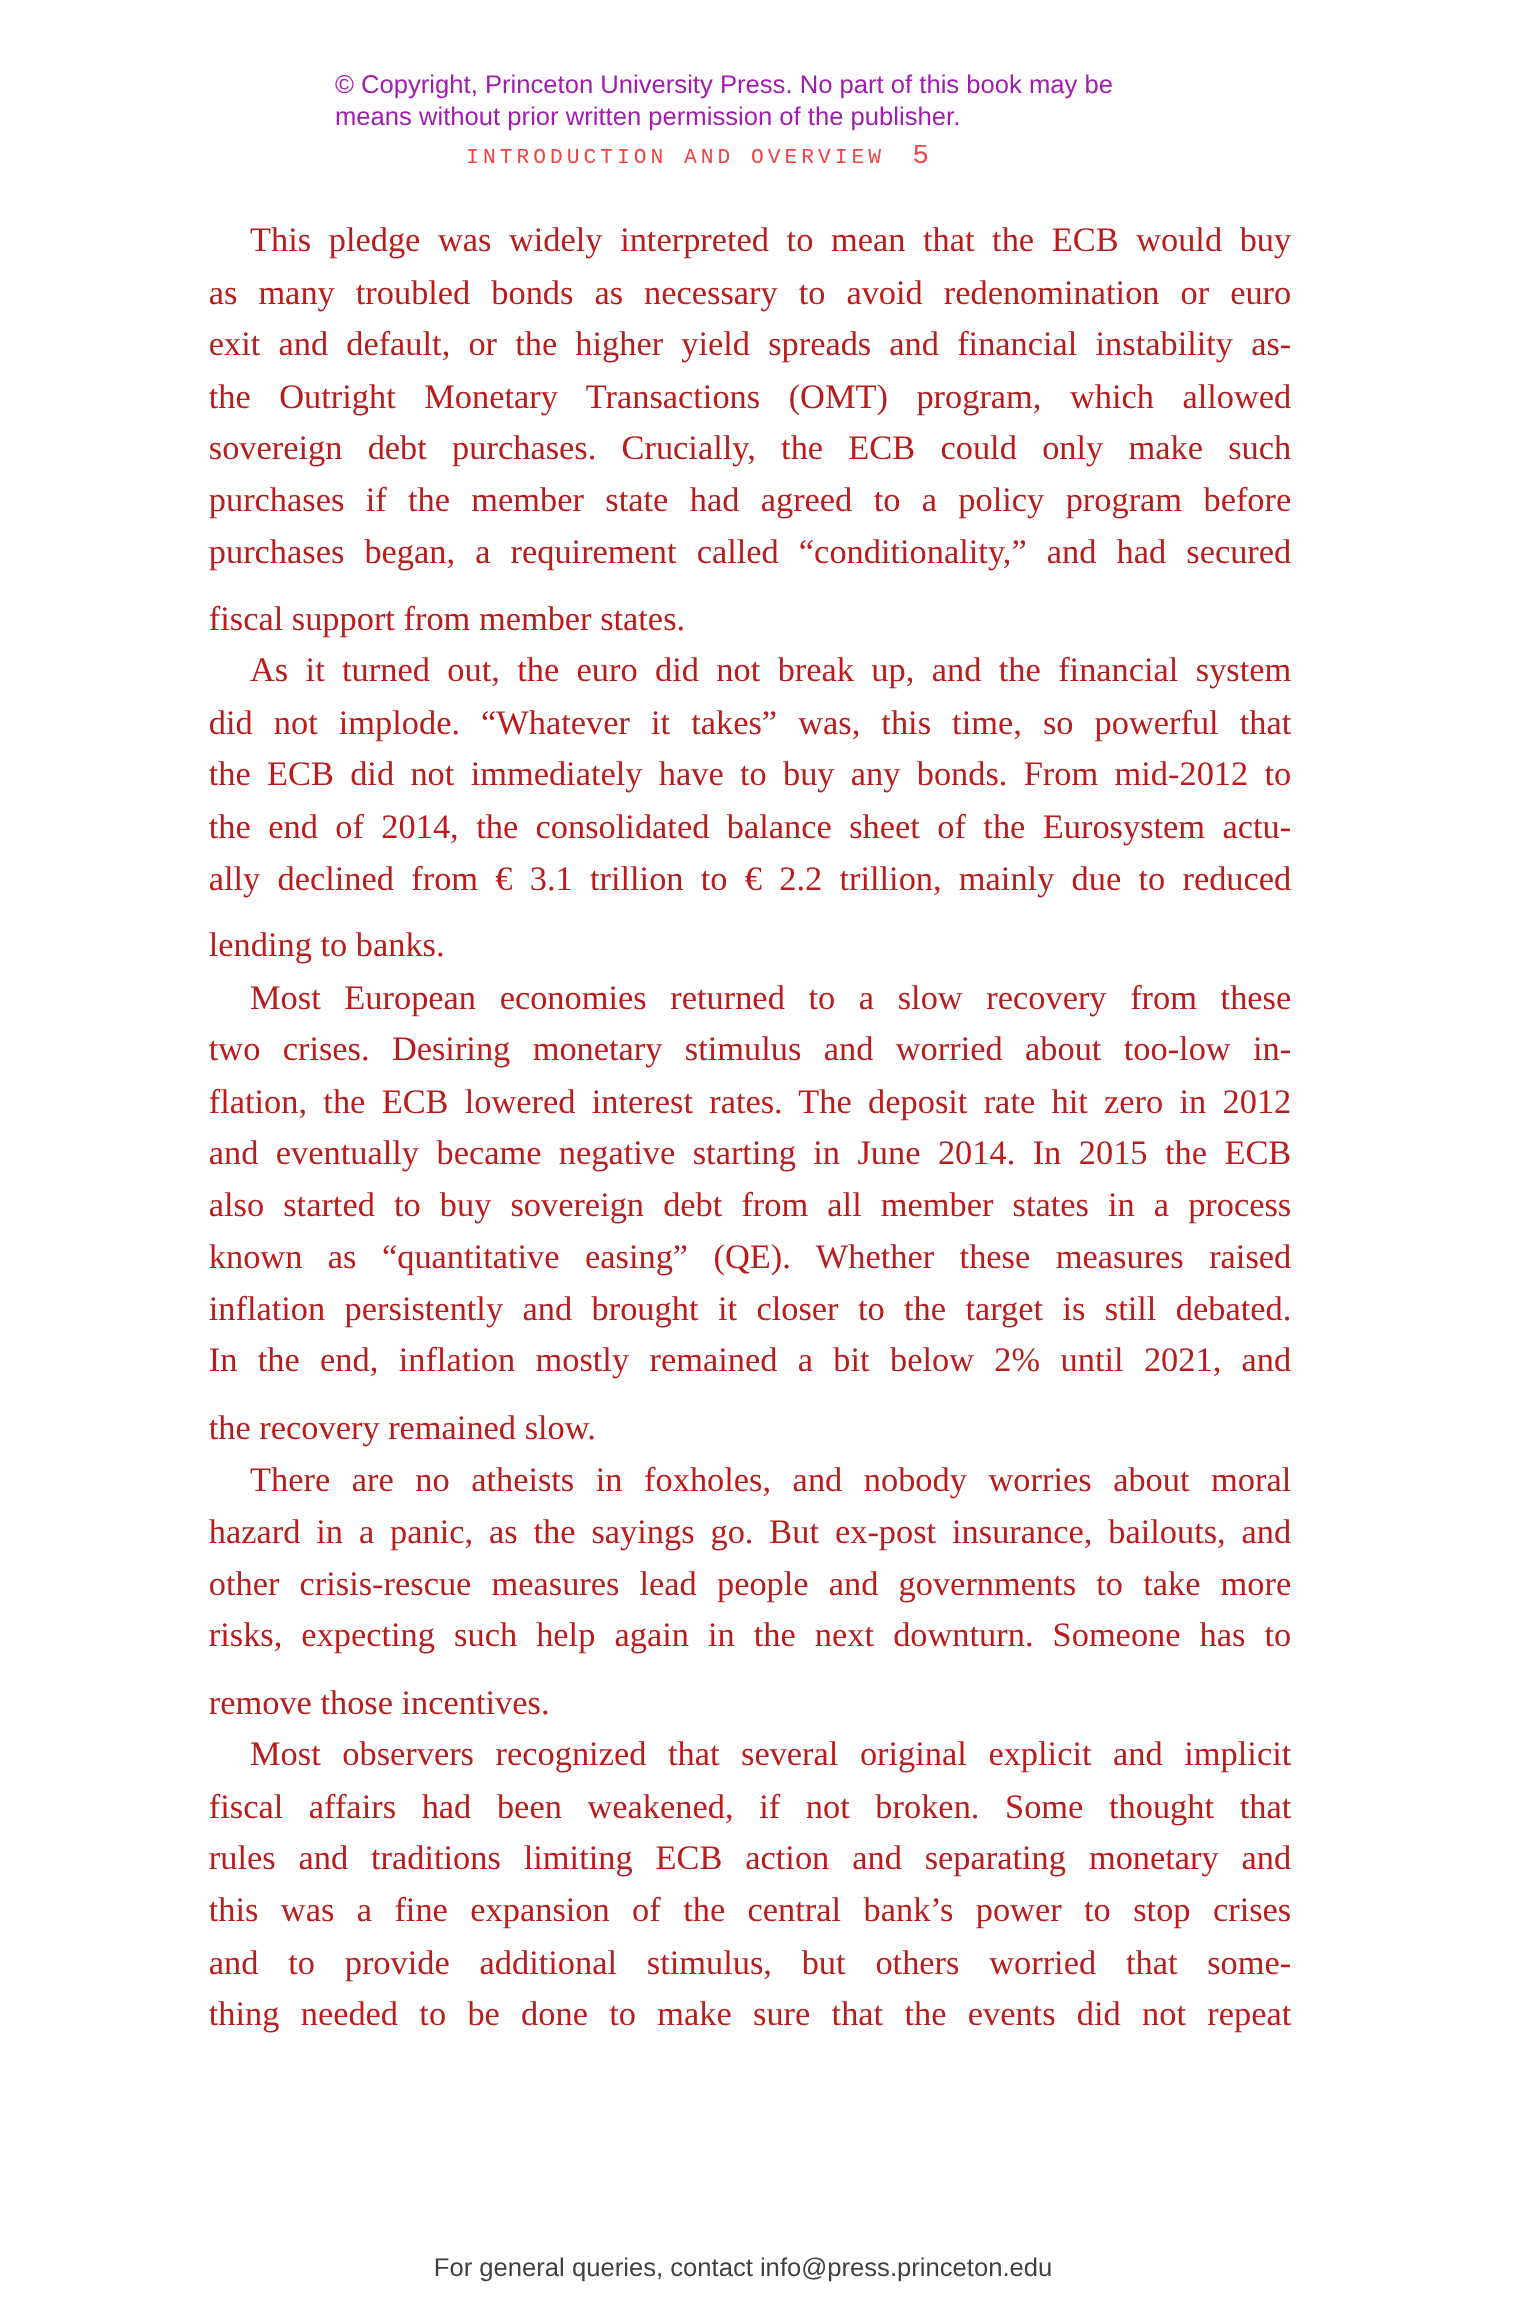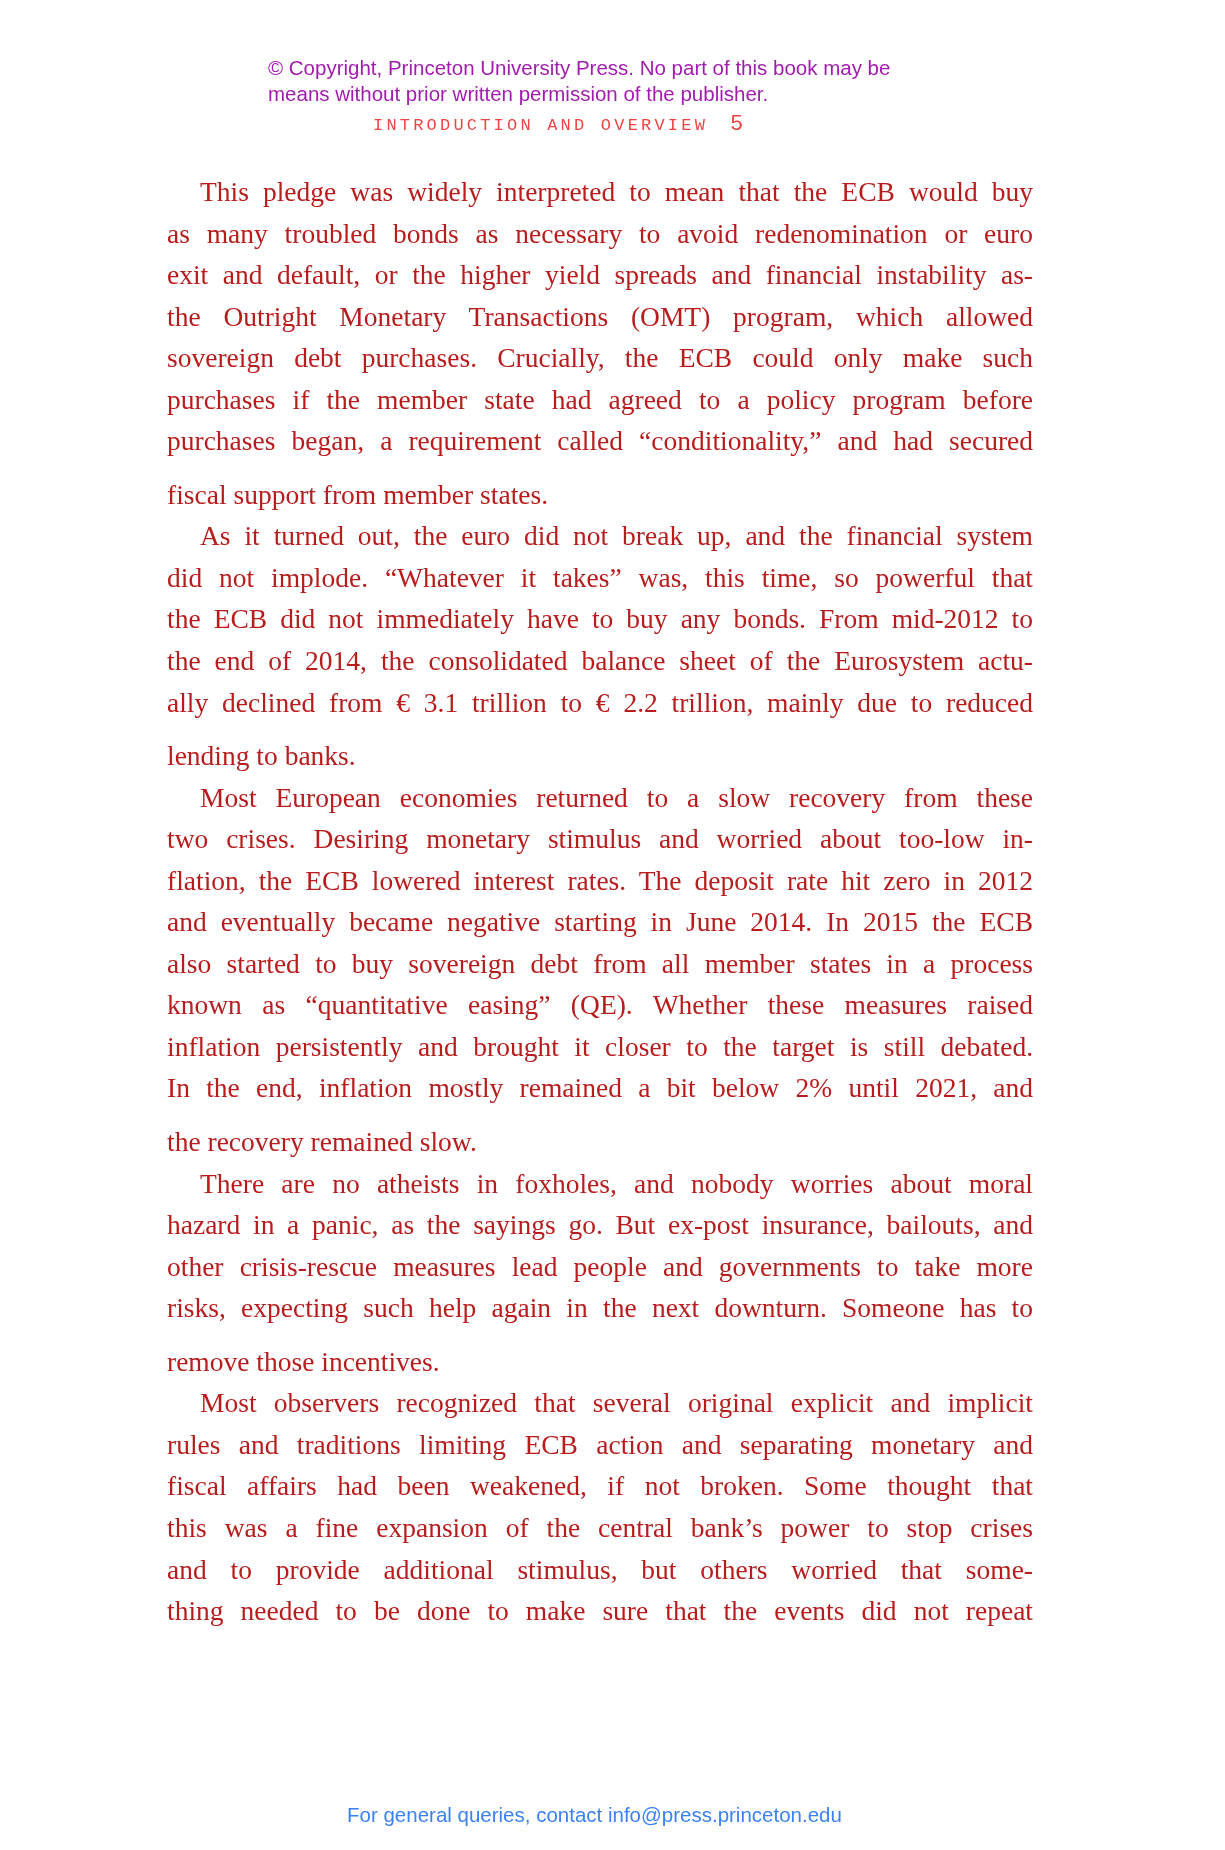--- a/index.html
+++ b/index.html
@@ -20,21 +20,21 @@
   .body-text {
     position: absolute; left: 167px; top: 171px; width: 866px;
     font-family: "Liberation Serif", serif; font-size: 27.5px; line-height: 41.55px;
     color: #b91c1c;
   }
   .line { text-align: justify; text-align-last: justify; white-space: nowrap; height: 41.55px; overflow: visible; }
   .line.last { text-align-last: left; margin-top: 12px; }
   .line.indent { padding-left: 33px; }
   .footer {
     position: absolute; left: 347px; top: 1803px;
-    font-family: "Liberation Sans", sans-serif; font-size: 20.5px; color: #3b82f6; white-space: nowrap;
+    font-family: "Liberation Sans", sans-serif; font-size: 20.5px; color: #404040; white-space: nowrap;
   }
 </style>
 </head>
 <body>
 
 <div class="copyright">
   <div>© Copyright, Princeton University Press. No part of this book may be</div>
   <div>means without prior written permission of the publisher.</div>
 </div>
 
@@ -79,21 +79,21 @@
   <div>
     <div class="line indent">There are no atheists in foxholes, and nobody worries about moral</div>
     <div class="line">hazard in a panic, as the sayings go. But ex-post insurance, bailouts, and</div>
     <div class="line">other crisis-rescue measures lead people and governments to take more</div>
     <div class="line">risks, expecting such help again in the next downturn. Someone has to</div>
     <div class="line last">remove those incentives.</div>
   </div>
 
   <div>
     <div class="line indent">Most observers recognized that several original explicit and implicit</div>
+    <div class="line">fiscal affairs had been weakened, if not broken. Some thought that</div>
     <div class="line">rules and traditions limiting ECB action and separating monetary and</div>
-    <div class="line">fiscal affairs had been weakened, if not broken. Some thought that</div>
     <div class="line">this was a fine expansion of the central bank’s power to stop crises</div>
     <div class="line">and to provide additional stimulus, but others worried that some-</div>
     <div class="line">thing needed to be done to make sure that the events did not repeat</div>
   </div>
 </div>
 
 <div class="footer">For general queries, contact info@press.princeton.edu</div>
 
 </body></html>

